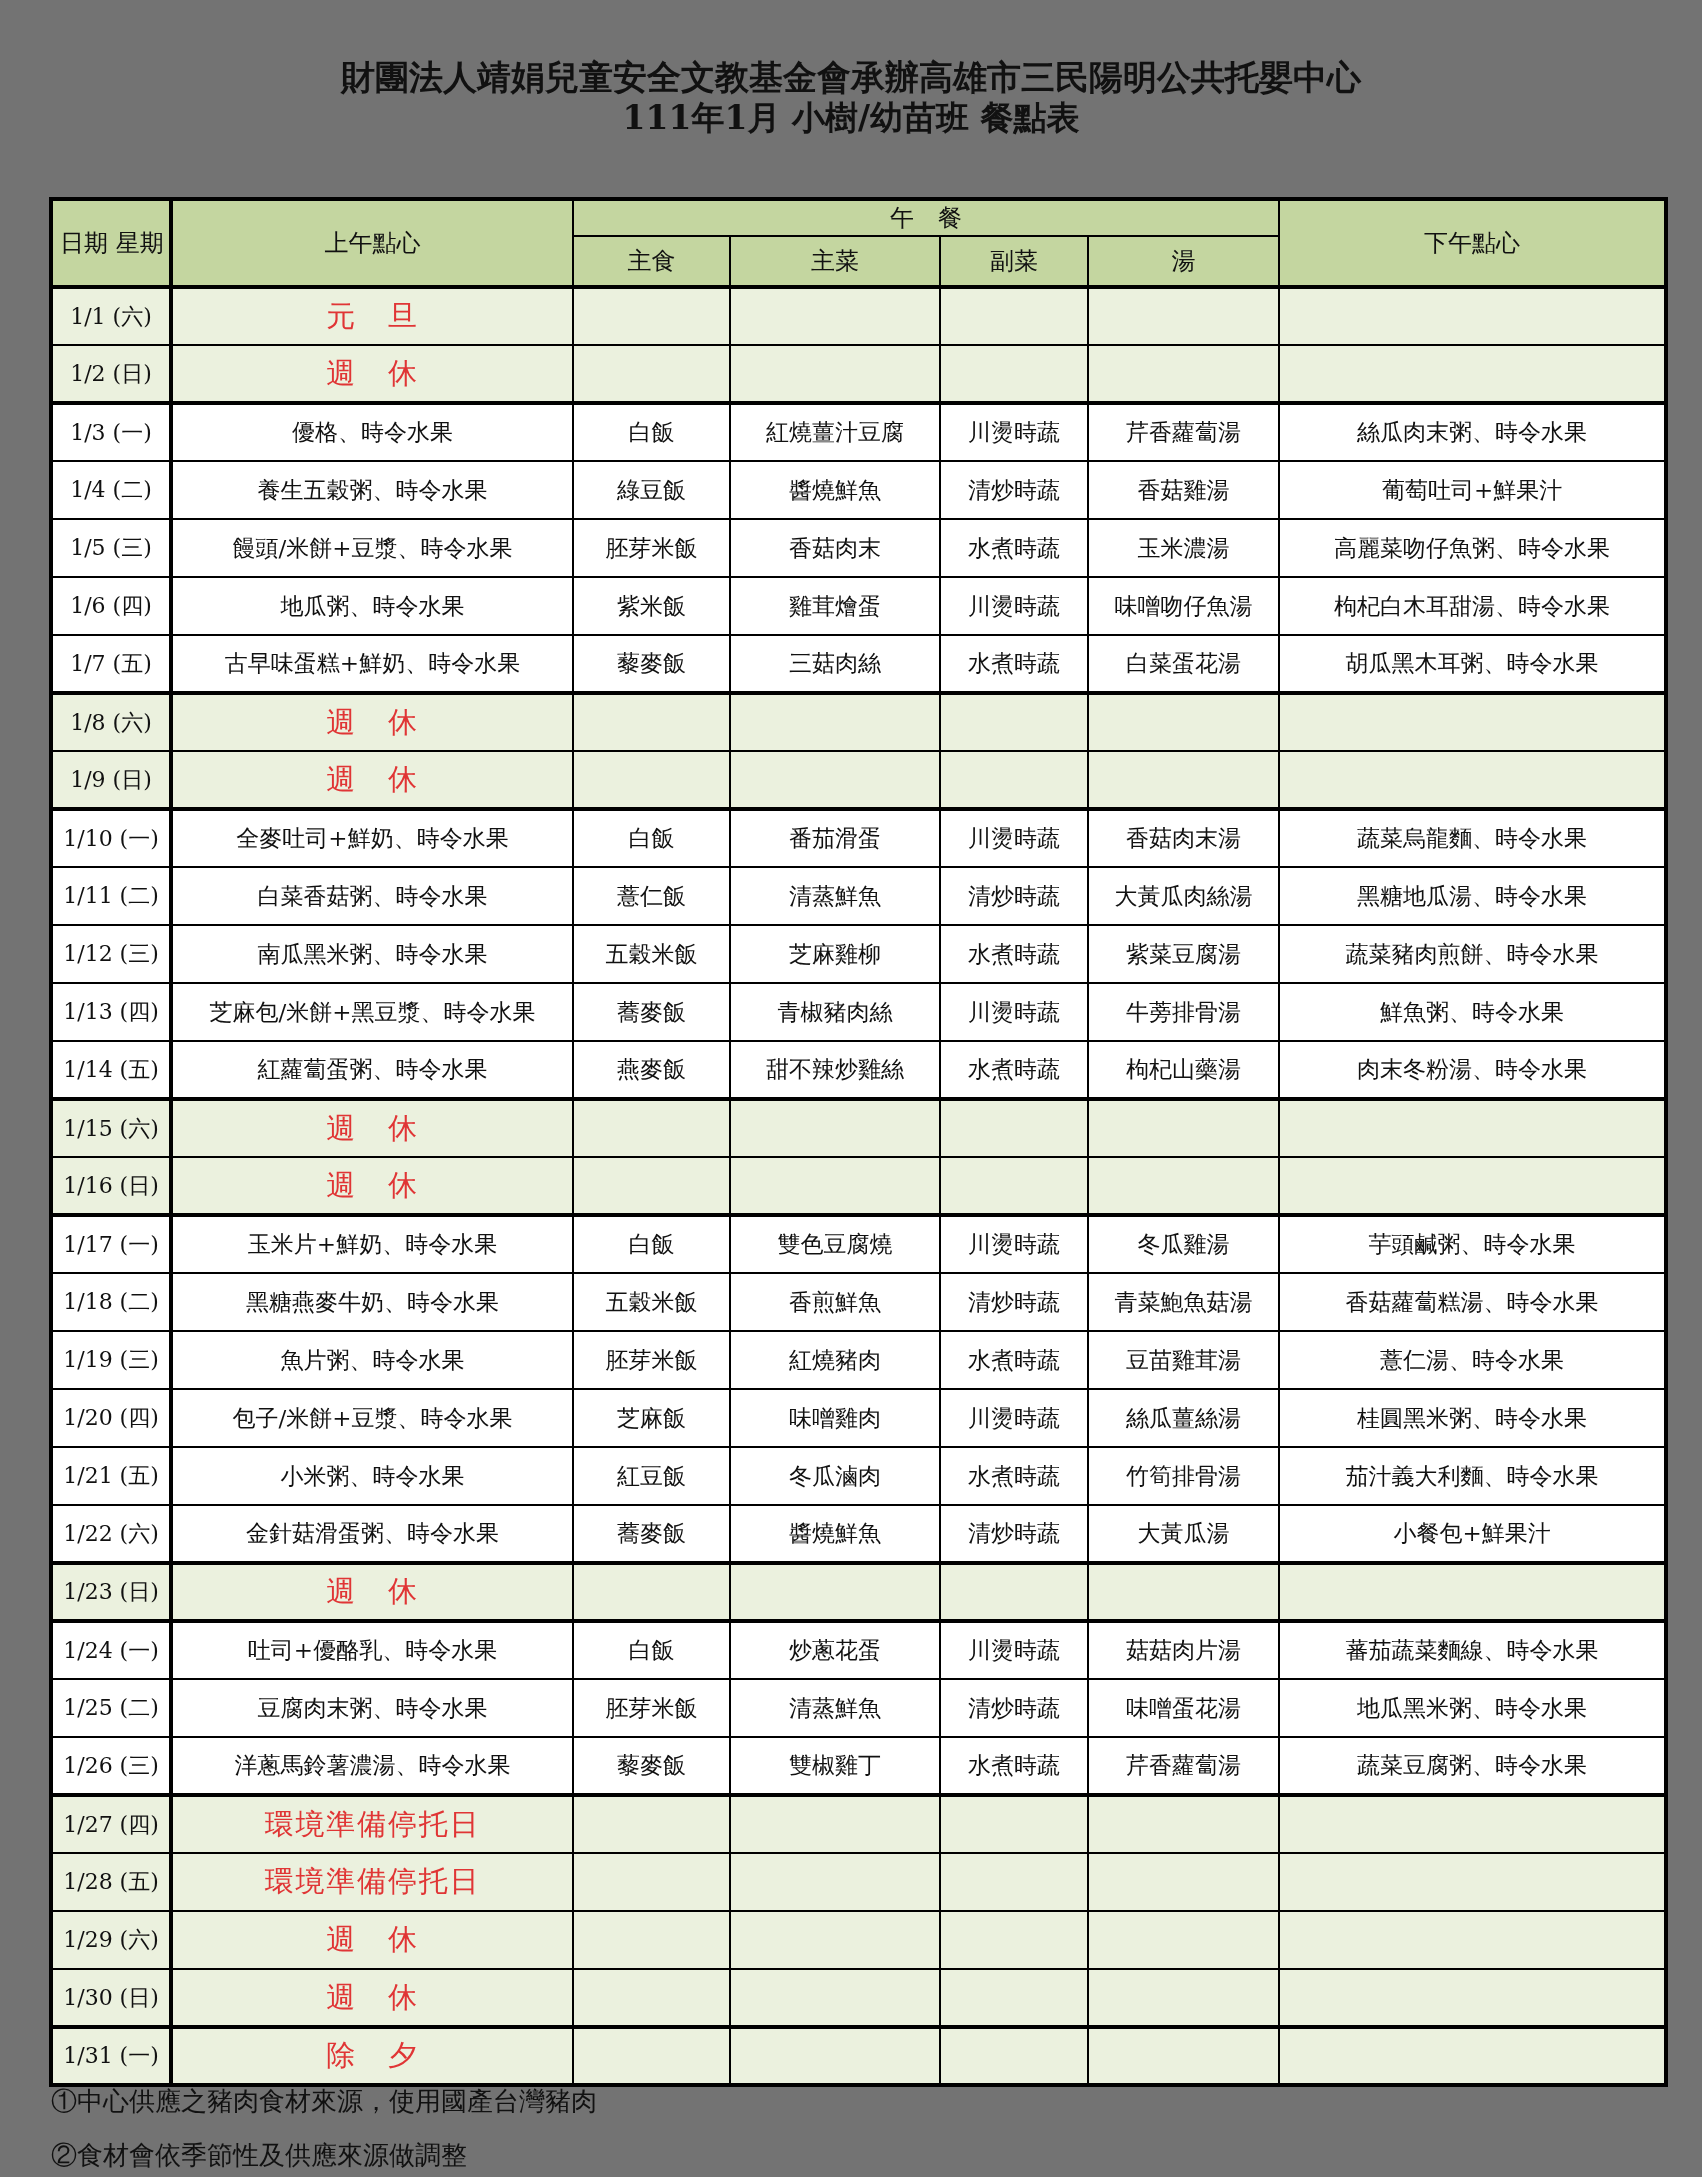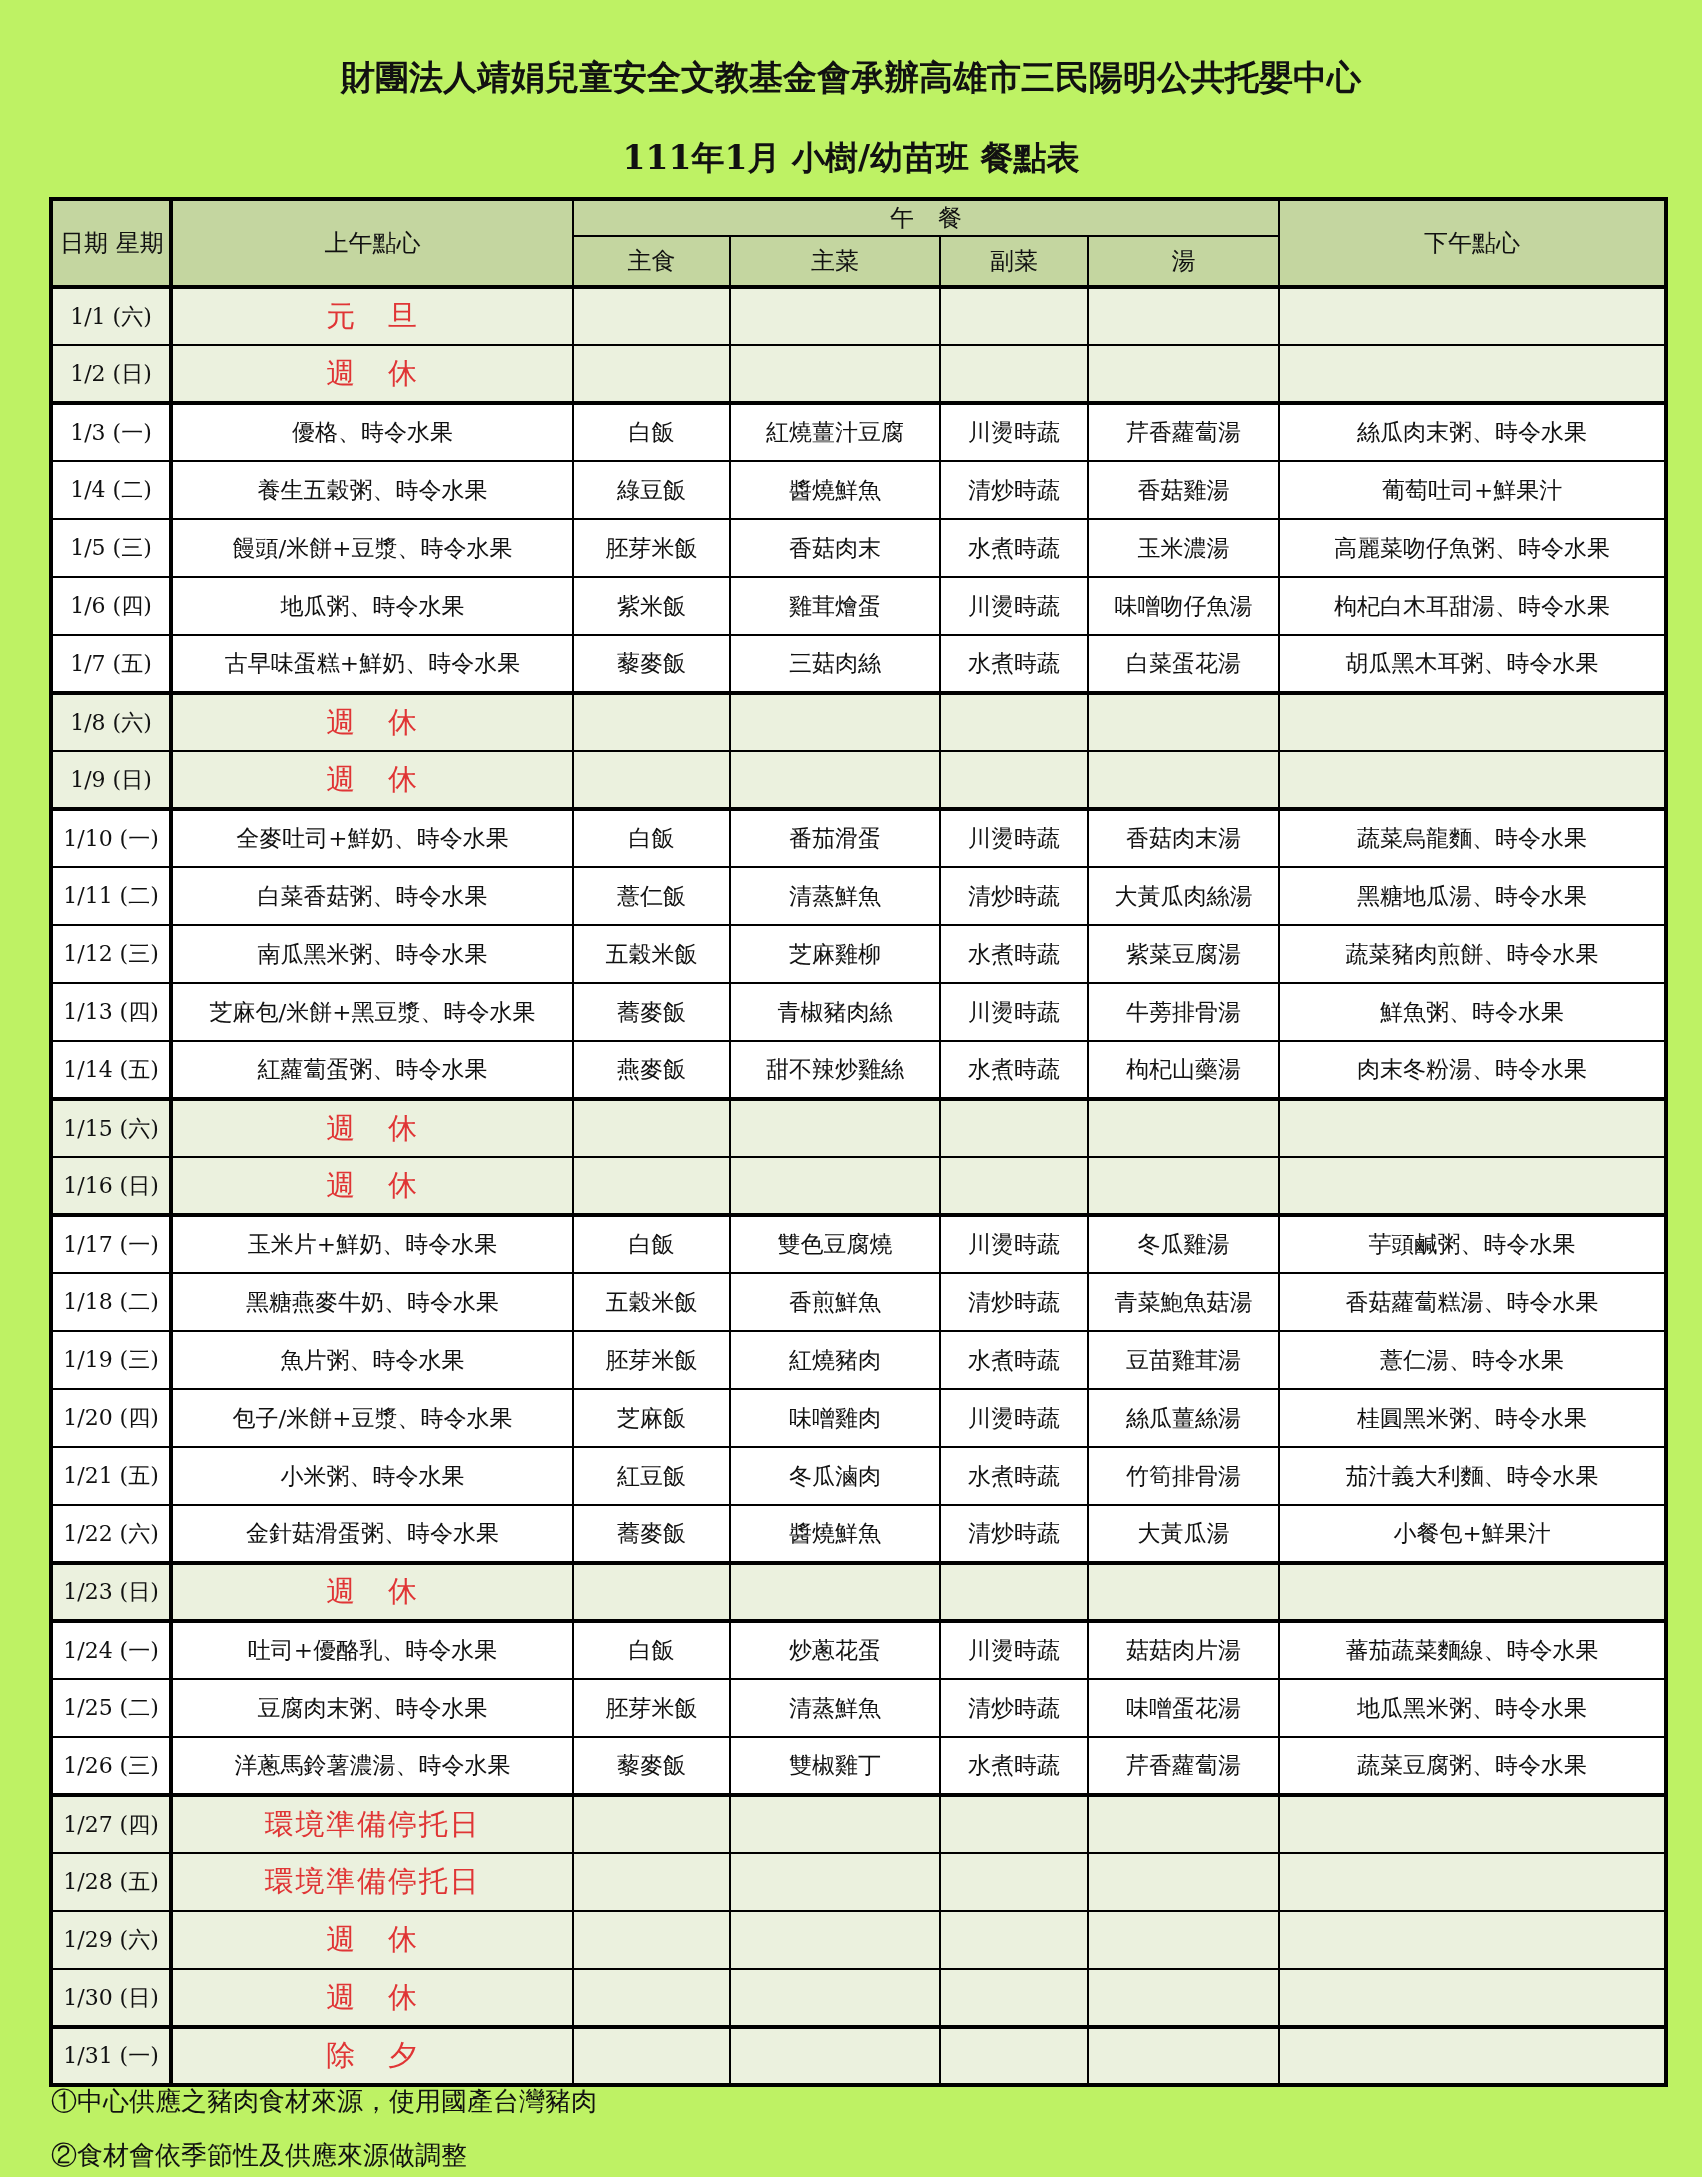--- a/index.html
+++ b/index.html
@@ -10,27 +10,27 @@
     --red:#e03535;
     --ink:#111111;
   }
   *{box-sizing:border-box;}
   html,body{margin:0;padding:0;}
   body{
     width:1702px;height:2178px;background:#fff;
     font-family:"DejaVu Serif","Liberation Serif",serif;
     color:var(--ink);
   }
-  .sheet{position:relative;width:1702px;height:2178px;overflow:hidden;background:#bef264;}
+  .sheet{position:relative;width:1702px;height:2178px;overflow:hidden;background:#737373;}
   .title-line1,.title-line2{
     position:absolute;left:0;width:100%;text-align:center;
     font-weight:bold;white-space:nowrap;
   }
   .title-line1{top:55px;font-size:34px;}
-  .title-line2{top:96px;font-size:33px;margin-top:40px;}
+  .title-line2{top:96px;font-size:33px;}
   table.menu-table{
     position:absolute;left:49px;top:197px;width:1614px;
     border-collapse:collapse;table-layout:fixed;
     border:4.4px solid var(--border);
   }
   th,td{
     border:2.7px solid var(--border);
     text-align:center;vertical-align:middle;
     padding:0 5.3px;overflow:hidden;
   }

